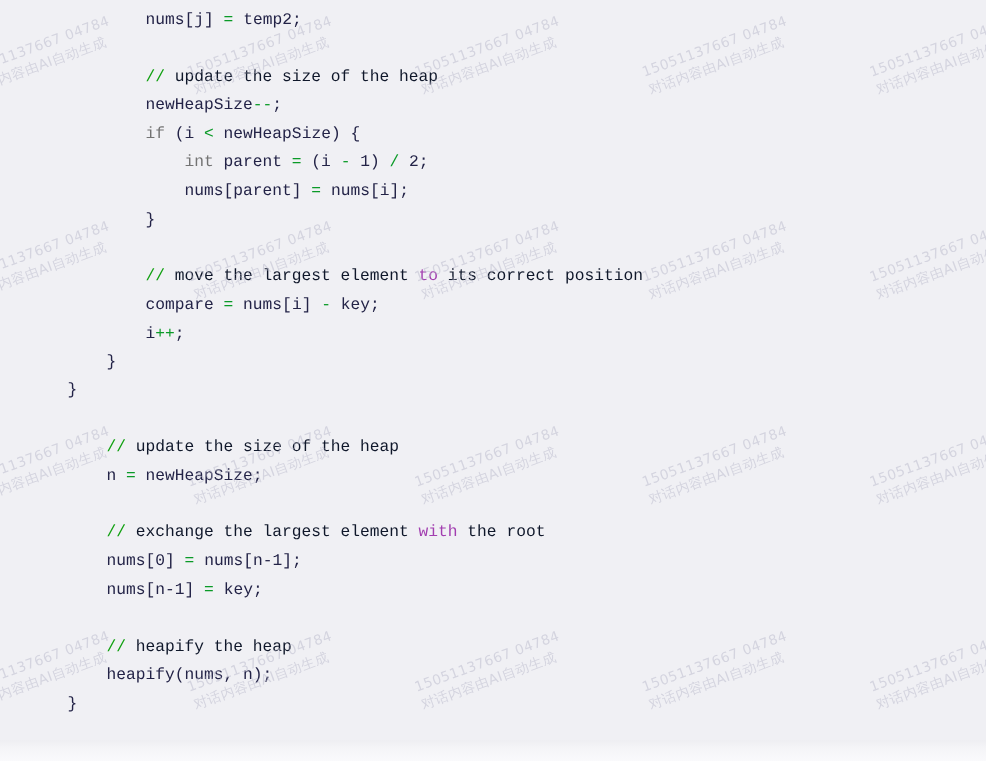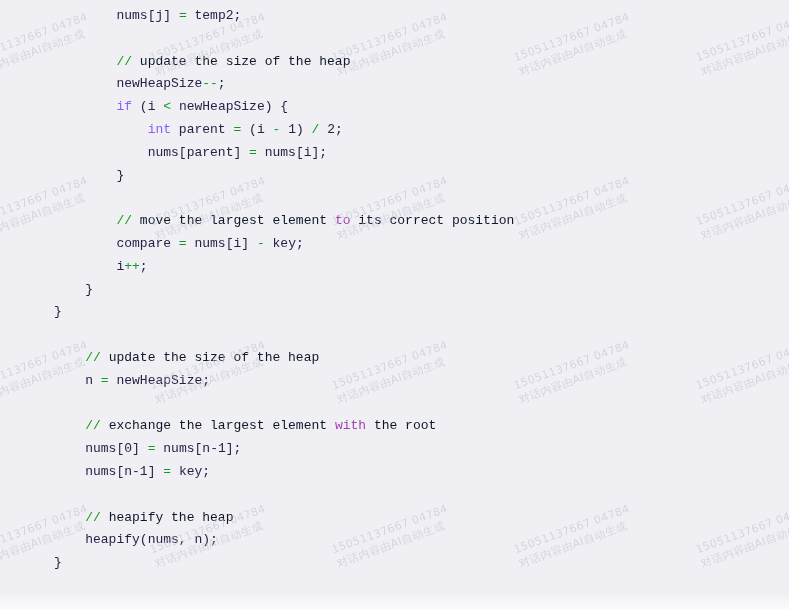--- a/index.html
+++ b/index.html
@@ -46,21 +46,21 @@
     -webkit-font-smoothing: antialiased;
   }
   .ln {
     display: block;
     height: 22.8px;
     padding-left: 54px;
   }
   .cmt-slash { color: #10a010; }
   .cmt { color: #0f172a; }
   .cmt-kw { color: #a23fb0; }
-  .kw { color: #8b5cf6; }
+  .kw { color: #737373; }
   .op { color: #0a9a27; }
   .id { color: #232347; }
   .pun { color: #232347; }
   .num { color: #232347; }
 
   
   #wm-layer {
     position: absolute;
     inset: 0;
     pointer-events: none;

